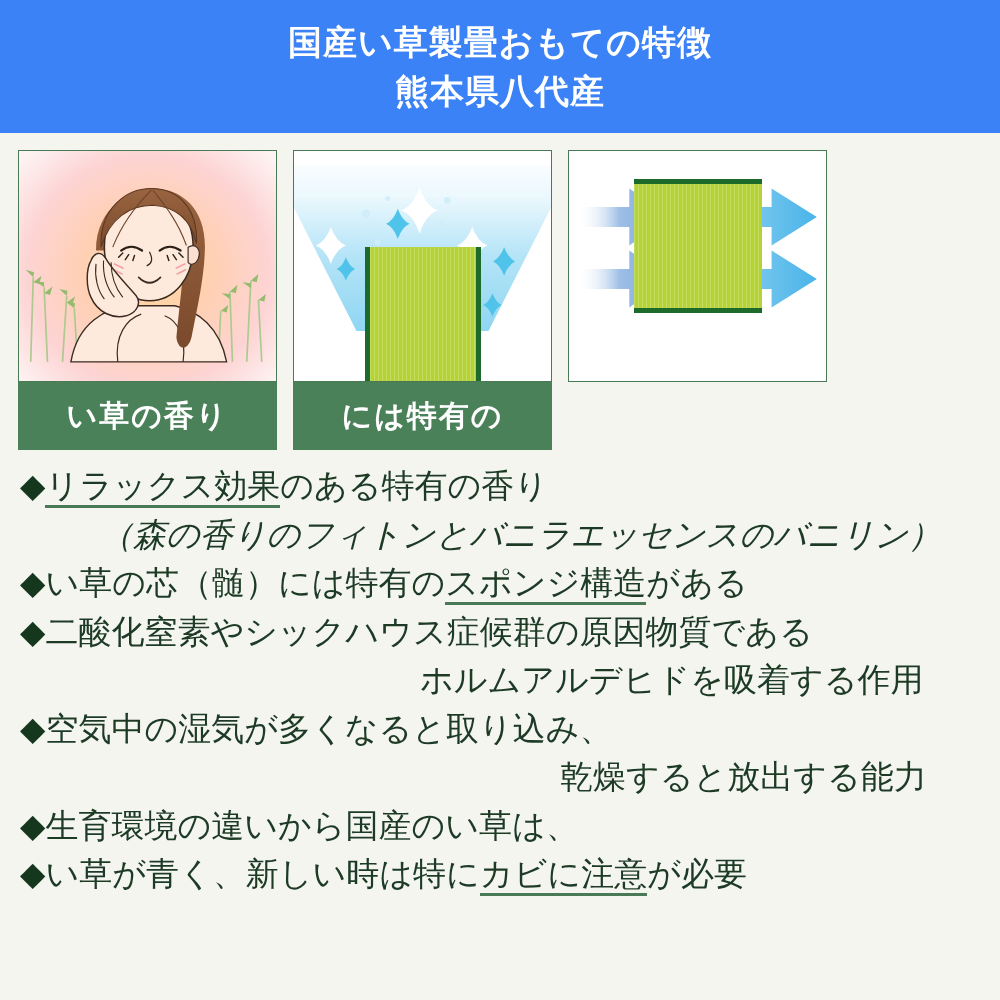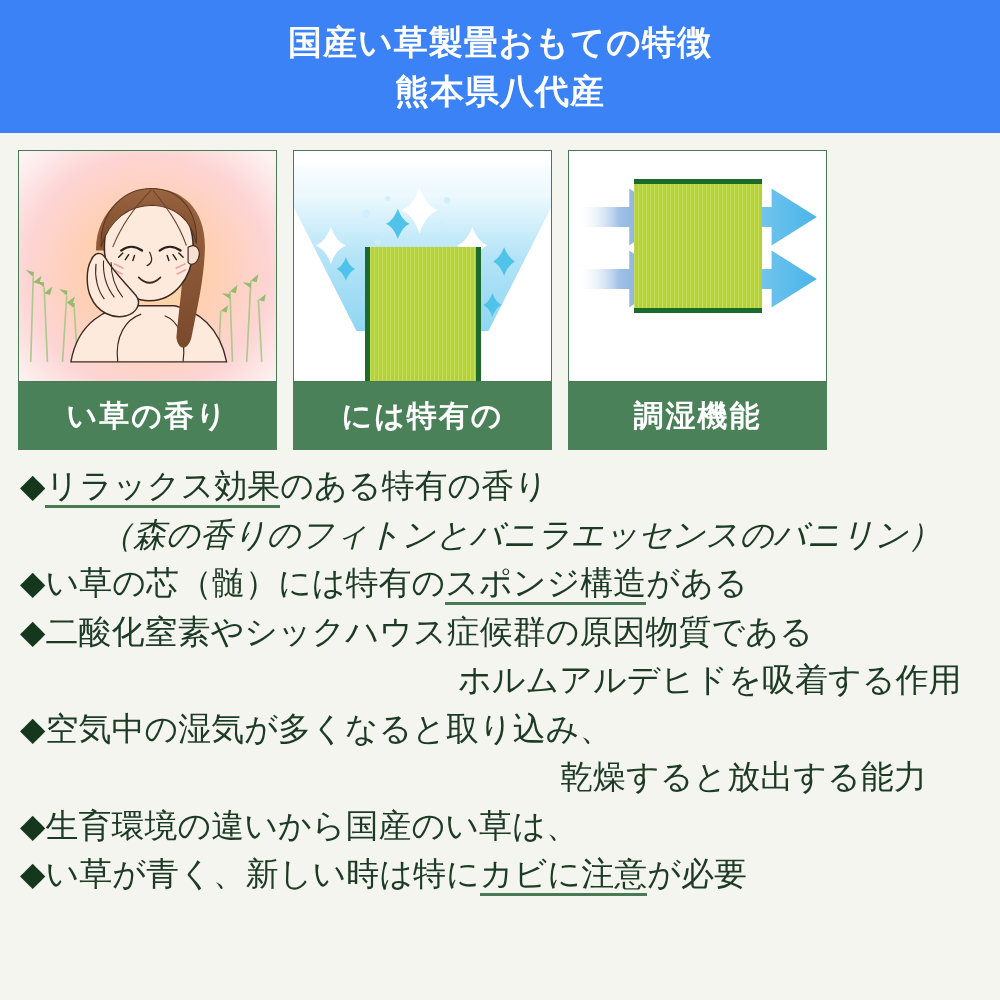--- a/index.html
+++ b/index.html
@@ -93,21 +93,21 @@
   
   .body-text {
     position:absolute; left:0; top:462px; width:864px;
     color:#1c3a24;
     font-size:33px;
     line-height:1.47;
   }
   .line { white-space:nowrap; display:block; }
   .line.bullet { padding-left:22px; text-indent:-2px; }
   .line.indent-1 { padding-left:100px;font-style:italic; }
-  .line.indent-2 { padding-left:420px;margin-left:38px; }
+  .line.indent-2 { padding-left:420px; }
   .line.indent-3 { padding-left:560px; }
   .line.indent-4 { padding-left:290px; }
   .dia { color:#15371d; }
   .ul {
     border-bottom:3px solid #4a7a55;
     padding-bottom:1px;
   }
 </style>
 </head>
 <body>
@@ -260,23 +260,20 @@
           </defs>
 
           <path d="M10 44 L72 44 L72 22 L122 56 L72 90 L72 68 L10 68 Z" fill="url(#inArrow)"></path>
           <path d="M10 118 L72 118 L72 96 L122 130 L72 164 L72 142 L10 142 Z" fill="url(#inArrow)"></path>
 
           <path d="M196 44 L242 44 L242 22 L296 56 L242 90 L242 68 L196 68 Z" fill="url(#outArrow)"></path>
           <path d="M196 118 L242 118 L242 96 L296 130 L242 164 L242 142 L196 142 Z" fill="url(#outArrow)"></path>
         </svg>
         <div class="tatami h-edge" style="left:50%;top:28px;transform:translateX(-50%);width:128px;height:134px;"></div>
       </div>
-      <div class="card-label">
-        <span>調湿機能</span>
-      </div>
     </div>
 
   </div>
 
   <div class="body-text" id="bullet-list">
       <div class="line bullet"><span class="dia">◆</span><span class="ul">リラックス効果</span><span>のある特有の香り</span></div>
       <div class="line indent-1"><span>（森の香りのフィトンとバニラエッセンスのバニリン）</span></div>
       <div class="line bullet"><span class="dia">◆</span><span>い草の芯（髄）には特有の</span><span class="ul">スポンジ構造</span><span>がある</span></div>
       <div class="line bullet"><span class="dia">◆</span><span>二酸化窒素やシックハウス症候群の原因物質である</span></div>
       <div class="line indent-2"><span>ホルムアルデヒドを吸着する作用</span></div>

